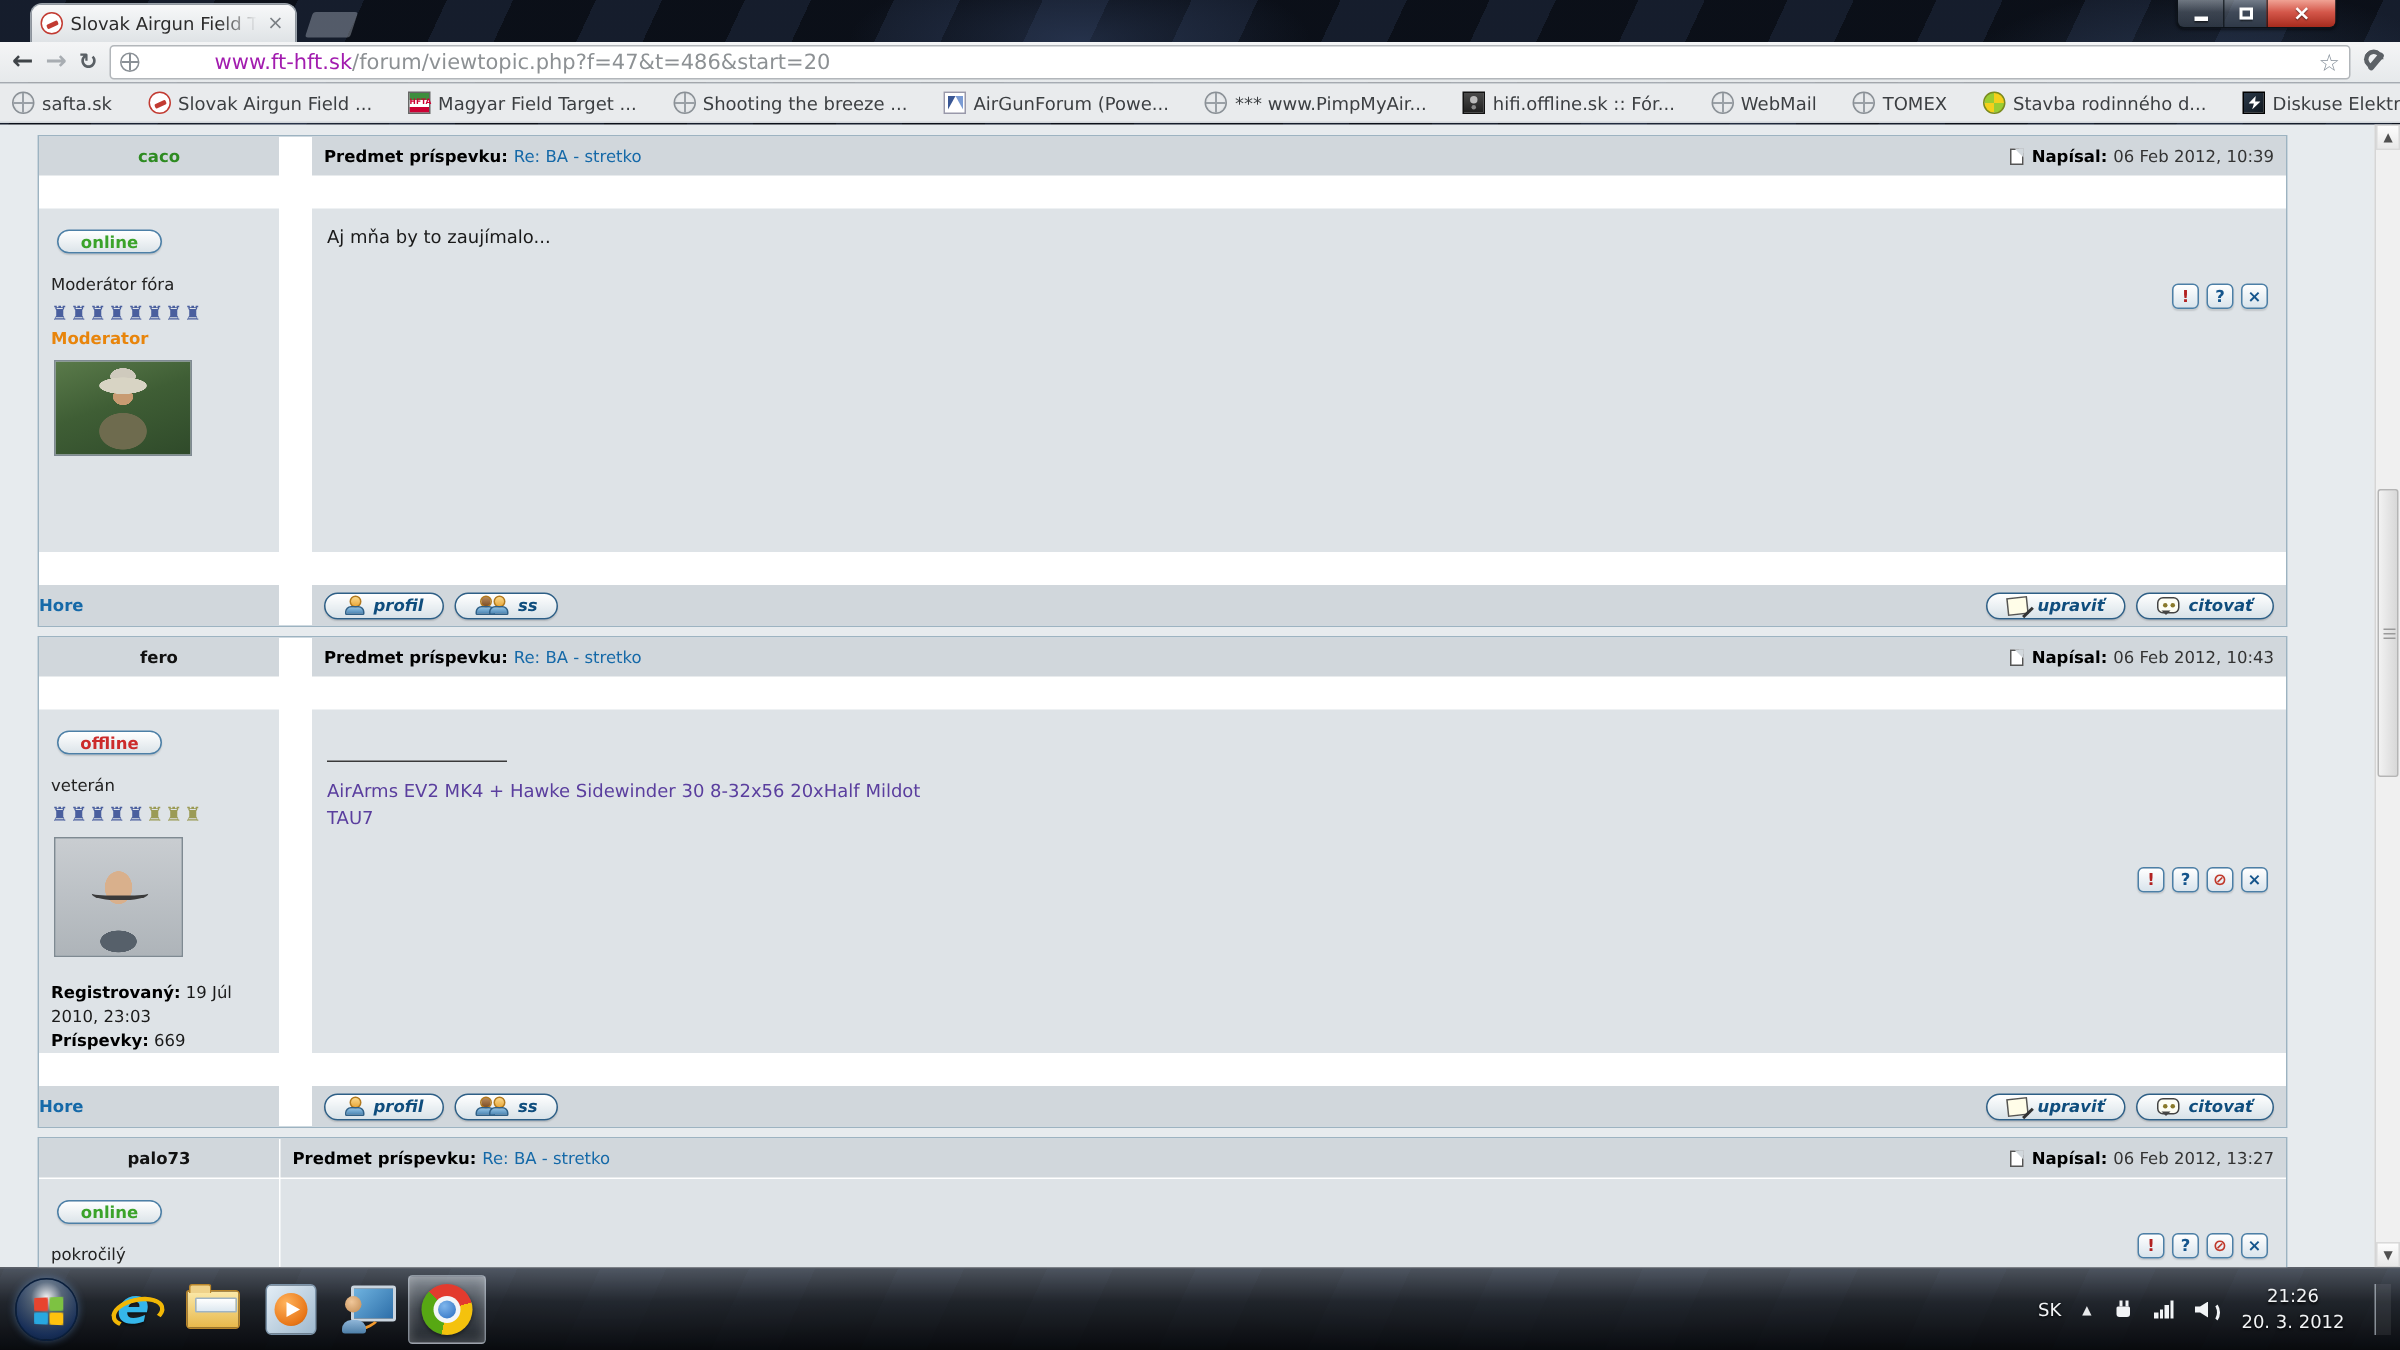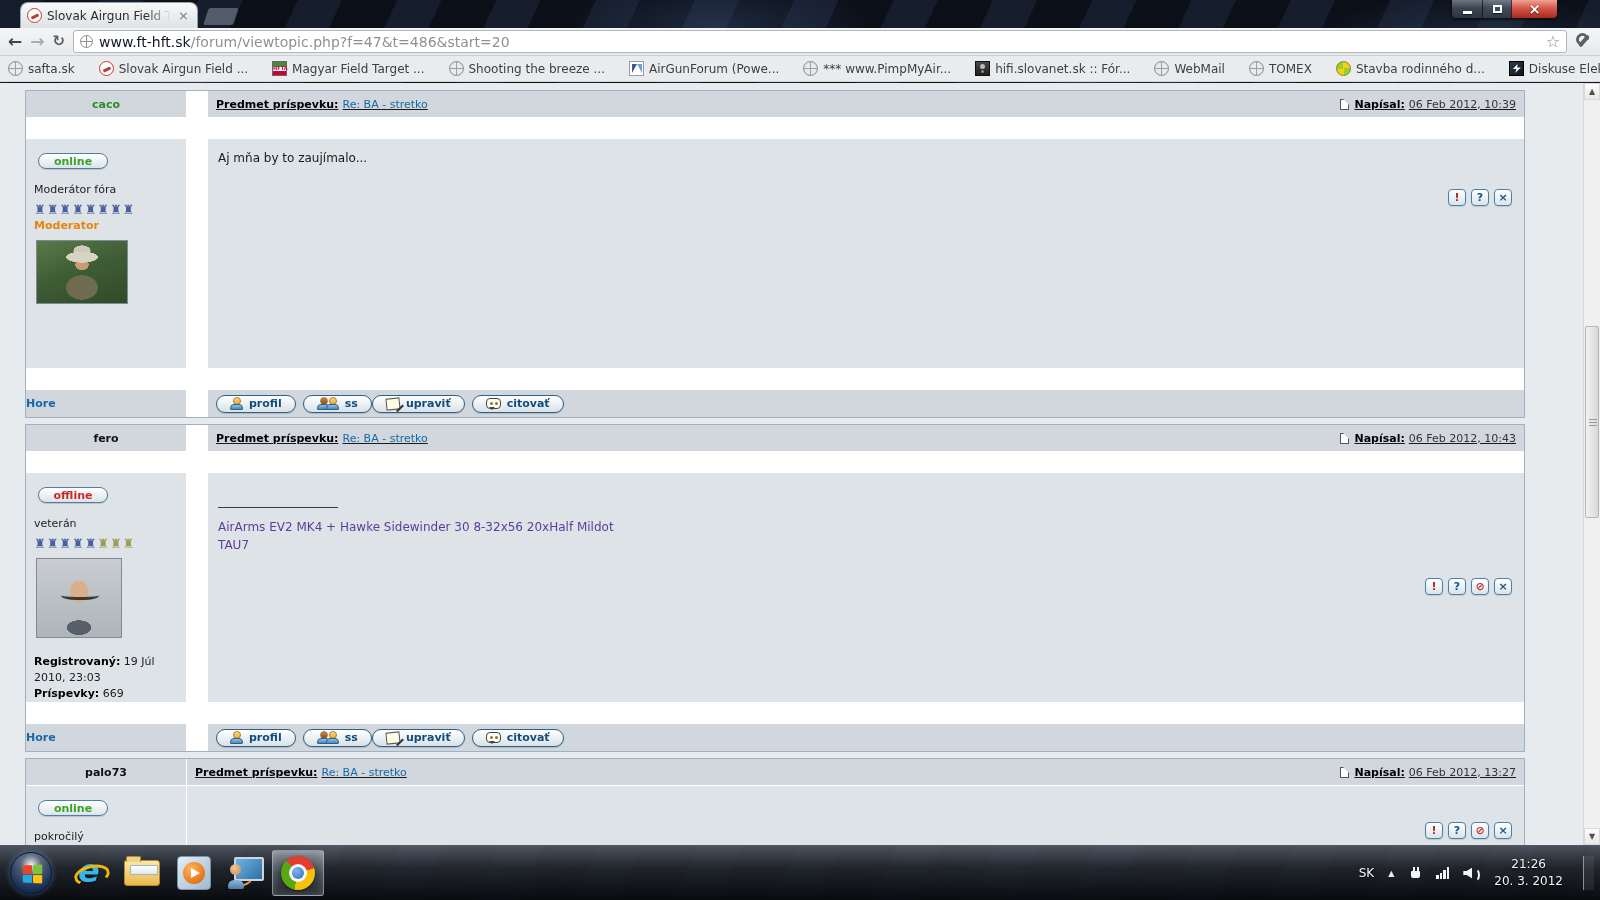--- a/index.html
+++ b/index.html
@@ -40,21 +40,21 @@
   .wc-x{color:#FFF;font-weight:bold;font-size:14px;line-height:1;text-shadow:0 1px 1px rgba(0,0,0,.6);}
 
   .toolbar{position:absolute;top:28px;left:0;right:0;height:28px;
     background:linear-gradient(#F4F5F6,#E6E9EB);border-bottom:1px solid #CBD0D4;
     display:flex;align-items:center;padding:0 8px;gap:8px;}
   .nav-glyph{font-size:17px;font-weight:bold;line-height:1;}
   .g-back{color:#3F4448;} .g-fwd{color:#A8ADB2;} .g-reload{color:#5A6065;font-size:15px;}
   .omnibox{flex:1;height:23px;background:#FFF;border:1px solid #B2B6BA;border-radius:3px;
     display:flex;align-items:center;padding:0 6px;gap:6px;}
   .url{font-size:14px;white-space:nowrap;overflow:hidden;flex:1;}
-  .url .host{color:#0f172a;} .url .path{color:#8D9194;}
+  .url .host{color:#a21caf;margin-left:44px;} .url .path{color:#8D9194;}
   .globe{width:13px;height:13px;border-radius:50%;border:1px solid #8A9096;position:relative;flex:none;background:
     linear-gradient(90deg,transparent 45%,#8A9096 45% 55%,transparent 55%),
     linear-gradient(0deg,transparent 45%,#8A9096 45% 55%,transparent 55%);}
   .star-glyph{font-size:16px;color:#86909A;line-height:1;}
   .wrench{width:17px;height:17px;position:relative;flex:none;}
   .wrench::before{content:"";position:absolute;left:7px;top:1px;width:4px;height:14px;background:#5C6166;transform:rotate(40deg);border-radius:2px;}
   .wrench::after{content:"";position:absolute;left:1px;top:0;width:7px;height:7px;border:3px solid #5C6166;border-radius:50%;border-right-color:transparent;transform:rotate(45deg);}
 
   .bookmarksbar{position:absolute;top:56px;left:0;right:0;height:26px;background:#E9EBED;
     border-bottom:1px solid #D2D6DA;display:flex;align-items:center;padding:0 8px;gap:24px;overflow:hidden;}
@@ -82,21 +82,21 @@
   .post{display:grid;grid-template-columns:160px 1fr;gap:1px;background:#FFF;
     border:1px solid #9DB3C1;margin-bottom:6px;font-size:11px;color:#1A1A1A;}
   .rows-3{grid-template-rows:26px 229px 27px;gap:22px;}
   .rows-2{grid-template-rows:26px 300px;}
   .cell{overflow:hidden;}
   .head{background:#D1D7DC;display:flex;align-items:center;}
   .foot{background:#D1D7DC;display:flex;align-items:center;}
   .bodyc{background:#DEE3E7;}
   .author-cell{justify-content:center;font-weight:bold;}
   .author-green{color:#2E8B22;} .author-black{color:#111;}
-  .subject-cell{justify-content:space-between;padding:0 8px;text-decoration:underline;}
+  .subject-cell{justify-content:space-between;padding:0 8px;}
   .subject-left b{color:#000;} 
   .subject-link{color:#1569A8;margin-left:4px;cursor:pointer;}
   .subject-right{display:flex;align-items:center;}
   .subject-right b{color:#000;}
   .date{color:#333;margin-left:4px;}
   .pgicon{width:9px;height:11px;background:#FFF;border:1px solid #555;display:inline-block;position:relative;margin-right:5px;}
   .pgicon::before{content:"";position:absolute;top:-1px;right:-1px;border:3px solid transparent;border-top-color:#D1D7DC;border-right-color:#D1D7DC;}
 
   .user-cell{padding:10px 8px;}
   .status-btn{width:70px;height:16px;border:1px solid #4C7FA6;border-radius:9px;
@@ -134,21 +134,21 @@
   .sig-block{margin-top:22px;}
   .sig-divider{width:120px;border-top:1px solid #3A3A3A;margin-bottom:10px;}
   .sig-line{color:#5A3E9E;line-height:1.5;cursor:pointer;}
   .report-row{display:flex;gap:5px;justify-content:flex-end;padding-right:2px;margin-top:24px;}
   .report-btn{width:18px;height:17px;border:1px solid #4C7FA6;border-radius:4px;
     background:linear-gradient(#FFF,#D9E4EC);display:flex;align-items:center;justify-content:center;
     font-weight:bold;font-size:11px;line-height:1;box-shadow:0 1px 1px rgba(0,0,0,.12);}
 
   .hore-cell{padding-left:0;}
   .hore{color:#1569A8;font-weight:bold;cursor:pointer;}
-  .btn-cell{padding:0 8px;}
+  .btn-cell{justify-content:space-between;padding:0 8px;font-style:italic;}
   .btn-group{display:flex;gap:7px;}
   .pill-btn{height:18px;border:1px solid #2E5F86;border-radius:9px;background:linear-gradient(#FFF,#D8E2E8);
     display:inline-flex;align-items:center;gap:6px;padding:0 13px;color:#0F4D7D;font-weight:bold;font-size:11px;
     box-shadow:0 1px 1px rgba(0,0,0,.15);cursor:pointer;}
   .picon{position:relative;width:13px;height:13px;display:inline-block;flex:none;}
   .picon::before{content:"";position:absolute;top:0;left:3px;width:6px;height:6px;border-radius:50%;
     background:linear-gradient(#FBD98B,#E9A93D);border:1px solid #B27A1F;}
   .picon::after{content:"";position:absolute;bottom:0;left:0;width:11px;height:4px;border-radius:4px 4px 1px 1px;
     background:linear-gradient(#8FC1E4,#4E87B4);border:1px solid #2E5F86;}
   .picon.brown::before{background:linear-gradient(#B98A5A,#7E4F26);}
@@ -280,21 +280,21 @@
         <div class="bm">
           <span class="fav fav-vb"></span>
           <span class="bm-label">AirGunForum (Powe...</span>
         </div>
         <div class="bm">
           <span class="fav fav-globe"></span>
           <span class="bm-label">*** www.PimpMyAir...</span>
         </div>
         <div class="bm">
           <span class="fav fav-speaker"></span>
-          <span class="bm-label">hifi.slovanet.sk :: Fór...</span>
+          <span class="bm-label">hifi.offline.sk :: Fór...</span>
         </div>
         <div class="bm">
           <span class="fav fav-globe"></span>
           <span class="bm-label">WebMail</span>
         </div>
         <div class="bm">
           <span class="fav fav-globe"></span>
           <span class="bm-label">TOMEX</span>
         </div>
         <div class="bm">

